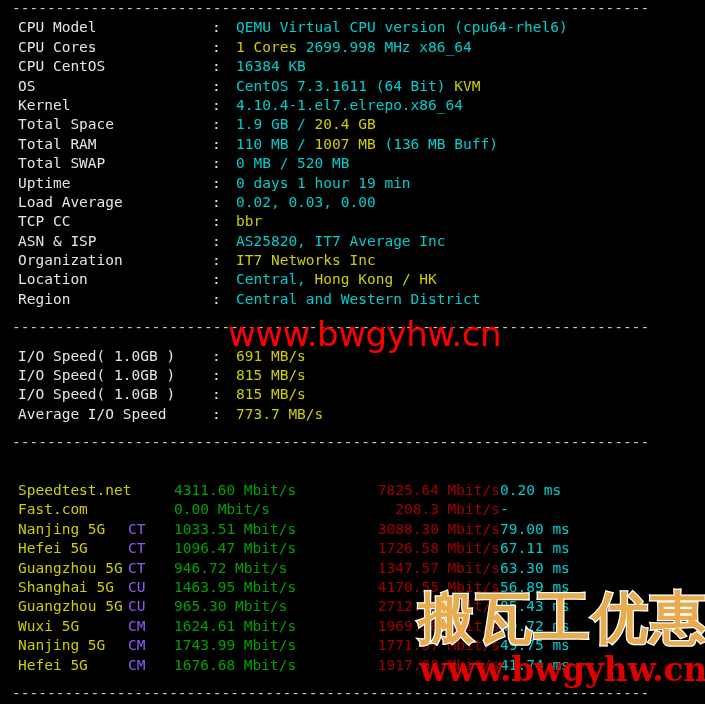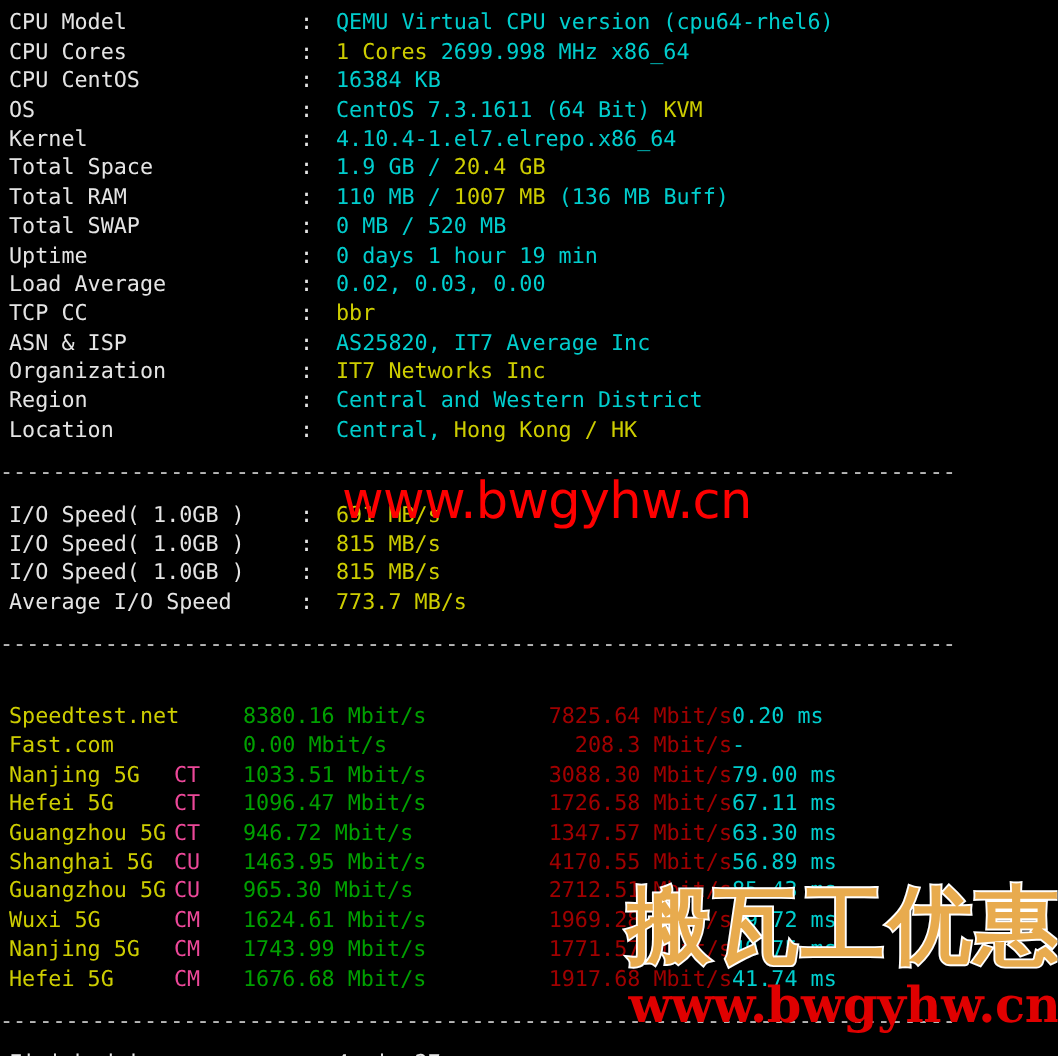--- a/index.html
+++ b/index.html
@@ -18,21 +18,21 @@
     position: relative;
     -webkit-font-smoothing: none;
   }
 
   #terminal {
     position: absolute;
     left: 0;
     top: 0;
     width: 705px;
     height: 523px;
-    padding: 0;
+    padding: 12px;
     box-sizing: border-box;
     border-radius: 28px;
   }
 
   .rule {
     color: #c8c8c8;
     white-space: pre;
     overflow: hidden;
     height: 19.4px;
     letter-spacing: 0px;
@@ -60,21 +60,21 @@
   }
 
   .cy  { color: #00cdcd; }
   .ye  { color: #cdcd00; }
   .wh  { color: #e4e4e4; }
   .gr  { color: #00a000; }
   .rd  { color: #a00000; }
 
   
   .c-node  { display: inline-block; width: 110px; color: #cdcd00; }
-  .c-carr  { display: inline-block; width: 46px;  color: #ec4899; }
+  .c-carr  { display: inline-block; width: 46px;  color: #8b5cf6; }
   .c-up    { display: inline-block; width: 160px; }
   .c-down  { display: inline-block; width: 166px; text-align: right; }
   .c-lat   { display: inline-block; }
   .spacer-sm { height: 9px; }
 
   
   .wm {
     position: absolute;
     pointer-events: none;
     white-space: nowrap;
@@ -123,22 +123,22 @@
       <div class="line pad-l"><span class="label">OS</span><span class="colon">:</span><span class="cy">CentOS 7.3.1611 (64 Bit) </span><span class="ye">KVM</span></div>
       <div class="line pad-l"><span class="label">Kernel</span><span class="colon">:</span><span class="cy">4.10.4-1.el7.elrepo.x86_64</span></div>
       <div class="line pad-l"><span class="label">Total Space</span><span class="colon">:</span><span class="cy">1.9 GB / </span><span class="ye">20.4 GB</span></div>
       <div class="line pad-l"><span class="label">Total RAM</span><span class="colon">:</span><span class="cy">110 MB / </span><span class="ye">1007 MB</span><span class="cy"> (136 MB Buff)</span></div>
       <div class="line pad-l"><span class="label">Total SWAP</span><span class="colon">:</span><span class="cy">0 MB / 520 MB</span></div>
       <div class="line pad-l"><span class="label">Uptime</span><span class="colon">:</span><span class="cy">0 days 1 hour 19 min</span></div>
       <div class="line pad-l"><span class="label">Load Average</span><span class="colon">:</span><span class="cy">0.02, 0.03, 0.00</span></div>
       <div class="line pad-l"><span class="label">TCP CC</span><span class="colon">:</span><span class="ye">bbr</span></div>
       <div class="line pad-l"><span class="label">ASN &amp; ISP</span><span class="colon">:</span><span class="cy">AS25820, IT7 Average Inc</span></div>
       <div class="line pad-l"><span class="label">Organization</span><span class="colon">:</span><span class="ye">IT7 Networks Inc</span></div>
+      <div class="line pad-l"><span class="label">Location</span><span class="colon">:</span><span class="cy">Central, </span><span class="ye">Hong Kong / HK</span></div>
       <div class="line pad-l"><span class="label">Region</span><span class="colon">:</span><span class="cy">Central and Western District</span></div>
-      <div class="line pad-l"><span class="label">Location</span><span class="colon">:</span><span class="cy">Central, </span><span class="ye">Hong Kong / HK</span></div>
     </div>
 
   <div class="spacer-sm"></div>
   <div class="rule">-------------------------------------------------------------------------</div>
   <div class="spacer-sm"></div>
 
   <div id="iotest">
       <div class="line pad-l"><span class="label">I/O Speed( 1.0GB )</span><span class="colon">:</span><span class="ye">691 MB/s</span></div>
       <div class="line pad-l"><span class="label">I/O Speed( 1.0GB )</span><span class="colon">:</span><span class="ye">815 MB/s</span></div>
       <div class="line pad-l"><span class="label">I/O Speed( 1.0GB )</span><span class="colon">:</span><span class="ye">815 MB/s</span></div>
@@ -146,21 +146,21 @@
     </div>
 
   <div class="spacer-sm"></div>
   <div class="rule">-------------------------------------------------------------------------</div>
   <div class="spacer-sm"></div>
 
   <div class="line pad-l">
     
   </div>
   <div id="speedrows">
-      <div class="line pad-l"><span class="c-node">Speedtest.net</span><span class="c-carr"></span><span class="c-up gr">8380.16 Mbit/s</span><span class="c-down rd">7825.64 Mbit/s</span><span class="c-lat cy">0.20 ms</span></div>
+      <div class="line pad-l"><span class="c-node">Speedtest.net</span><span class="c-carr"></span><span class="c-up gr">4311.60 Mbit/s</span><span class="c-down rd">7825.64 Mbit/s</span><span class="c-lat cy">0.20 ms</span></div>
       <div class="line pad-l"><span class="c-node">Fast.com</span><span class="c-carr"></span><span class="c-up gr">0.00 Mbit/s</span><span class="c-down rd">208.3 Mbit/s</span><span class="c-lat cy">-</span></div>
       <div class="line pad-l"><span class="c-node">Nanjing 5G</span><span class="c-carr">CT</span><span class="c-up gr">1033.51 Mbit/s</span><span class="c-down rd">3088.30 Mbit/s</span><span class="c-lat cy">79.00 ms</span></div>
       <div class="line pad-l"><span class="c-node">Hefei 5G</span><span class="c-carr">CT</span><span class="c-up gr">1096.47 Mbit/s</span><span class="c-down rd">1726.58 Mbit/s</span><span class="c-lat cy">67.11 ms</span></div>
       <div class="line pad-l"><span class="c-node">Guangzhou 5G</span><span class="c-carr">CT</span><span class="c-up gr">946.72 Mbit/s</span><span class="c-down rd">1347.57 Mbit/s</span><span class="c-lat cy">63.30 ms</span></div>
       <div class="line pad-l"><span class="c-node">Shanghai 5G</span><span class="c-carr">CU</span><span class="c-up gr">1463.95 Mbit/s</span><span class="c-down rd">4170.55 Mbit/s</span><span class="c-lat cy">56.89 ms</span></div>
       <div class="line pad-l"><span class="c-node">Guangzhou 5G</span><span class="c-carr">CU</span><span class="c-up gr">965.30 Mbit/s</span><span class="c-down rd">2712.51 Mbit/s</span><span class="c-lat cy">85.43 ms</span></div>
       <div class="line pad-l"><span class="c-node">Wuxi 5G</span><span class="c-carr">CM</span><span class="c-up gr">1624.61 Mbit/s</span><span class="c-down rd">1969.28 Mbit/s</span><span class="c-lat cy">49.72 ms</span></div>
       <div class="line pad-l"><span class="c-node">Nanjing 5G</span><span class="c-carr">CM</span><span class="c-up gr">1743.99 Mbit/s</span><span class="c-down rd">1771.57 Mbit/s</span><span class="c-lat cy">49.75 ms</span></div>
       <div class="line pad-l"><span class="c-node">Hefei 5G</span><span class="c-carr">CM</span><span class="c-up gr">1676.68 Mbit/s</span><span class="c-down rd">1917.68 Mbit/s</span><span class="c-lat cy">41.74 ms</span></div>
     </div>

